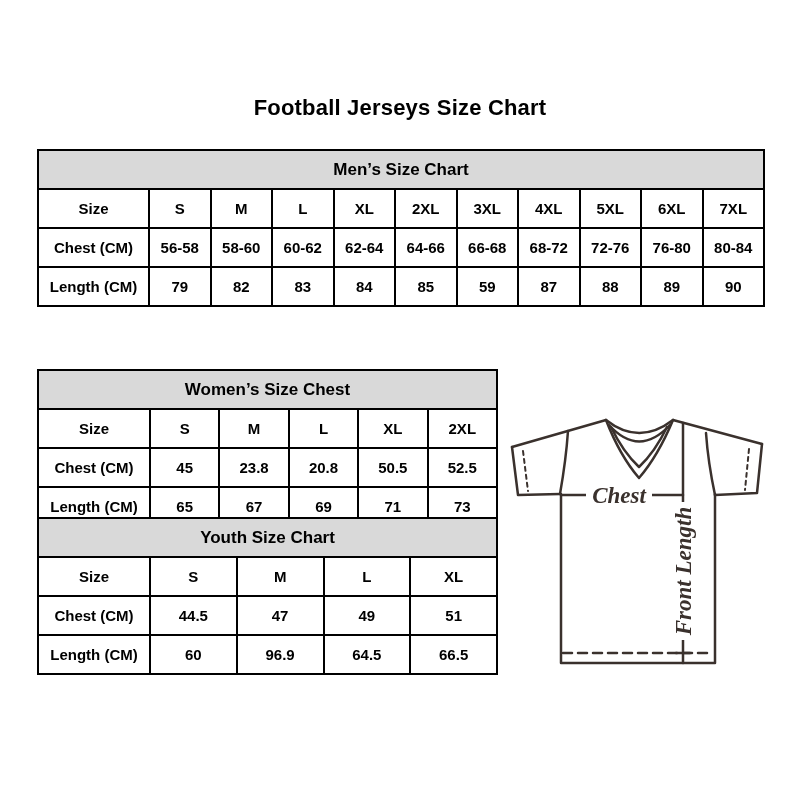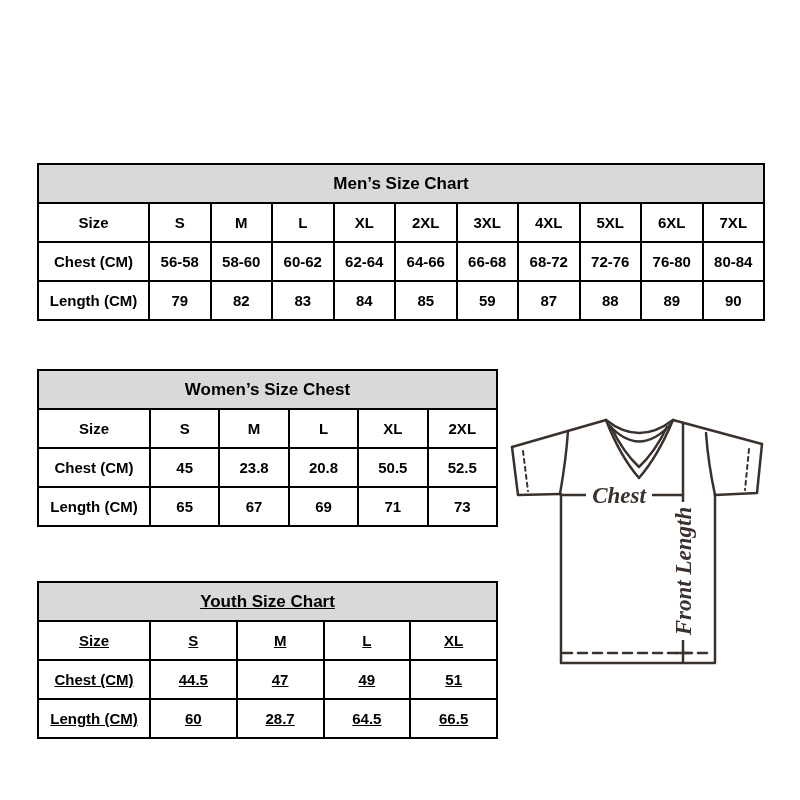--- a/index.html
+++ b/index.html
@@ -15,34 +15,35 @@
     position:absolute;border-collapse:collapse;table-layout:fixed;background:#fff;
   }
   table.size-table th, table.size-table td{
     border:2px solid #000;text-align:center;vertical-align:middle;
     font-weight:bold;font-size:15px;padding:0;
   }
   table.size-table tr{height:39px;}
   table.size-table tr.chart-header th{
     background:#d9d9d9;font-size:17px;
   }
-  #mens-table{left:37px;top:163px;width:726px;padding-left:43px;}
+  #mens-table{left:37px;top:149px;width:726px;padding-left:43px;}
   #womens-table{left:37px;top:369px;width:459px;}
-  #youth-table{left:37px;top:581px;width:459px;text-decoration:underline;}
+  #youth-table{left:37px;top:517px;width:459px;}
   #jersey{position:absolute;left:500px;top:400px;width:275px;height:275px;}
   .jersey-label{
     font-family:"Liberation Serif",serif;font-style:italic;font-weight:bold;
     font-size:23px;fill:#3a312d;
   }
 </style>
 </head>
 <body>
 
 <div id="canvas">
 
+  <div class="page-title">Football Jerseys Size Chart</div>
 
   <table class="size-table" id="mens-table">
     <colgroup>
       <col style="width:111px">
       <col span="10" style="width:61.5px">
     </colgroup>
     <tbody>
       <tr class="chart-header">
         <th colspan="11">Men’s Size Chart</th>
       </tr>
@@ -143,21 +144,21 @@
       <tr>
         <th>Chest (CM)</th>
         <td>44.5</td>
         <td>47</td>
         <td>49</td>
         <td>51</td>
       </tr>
       <tr>
         <th>Length (CM)</th>
         <td>60</td>
-        <td>28.7</td>
+        <td>96.9</td>
         <td>64.5</td>
         <td>66.5</td>
       </tr>
     </tbody>
   </table>
 
   <svg id="jersey" viewBox="0 0 275 275">
     <g fill="none" stroke="#3a312d" stroke-width="2.5" stroke-linejoin="round" stroke-linecap="round">
 
       <path d="M106,20 L12,47"></path>

